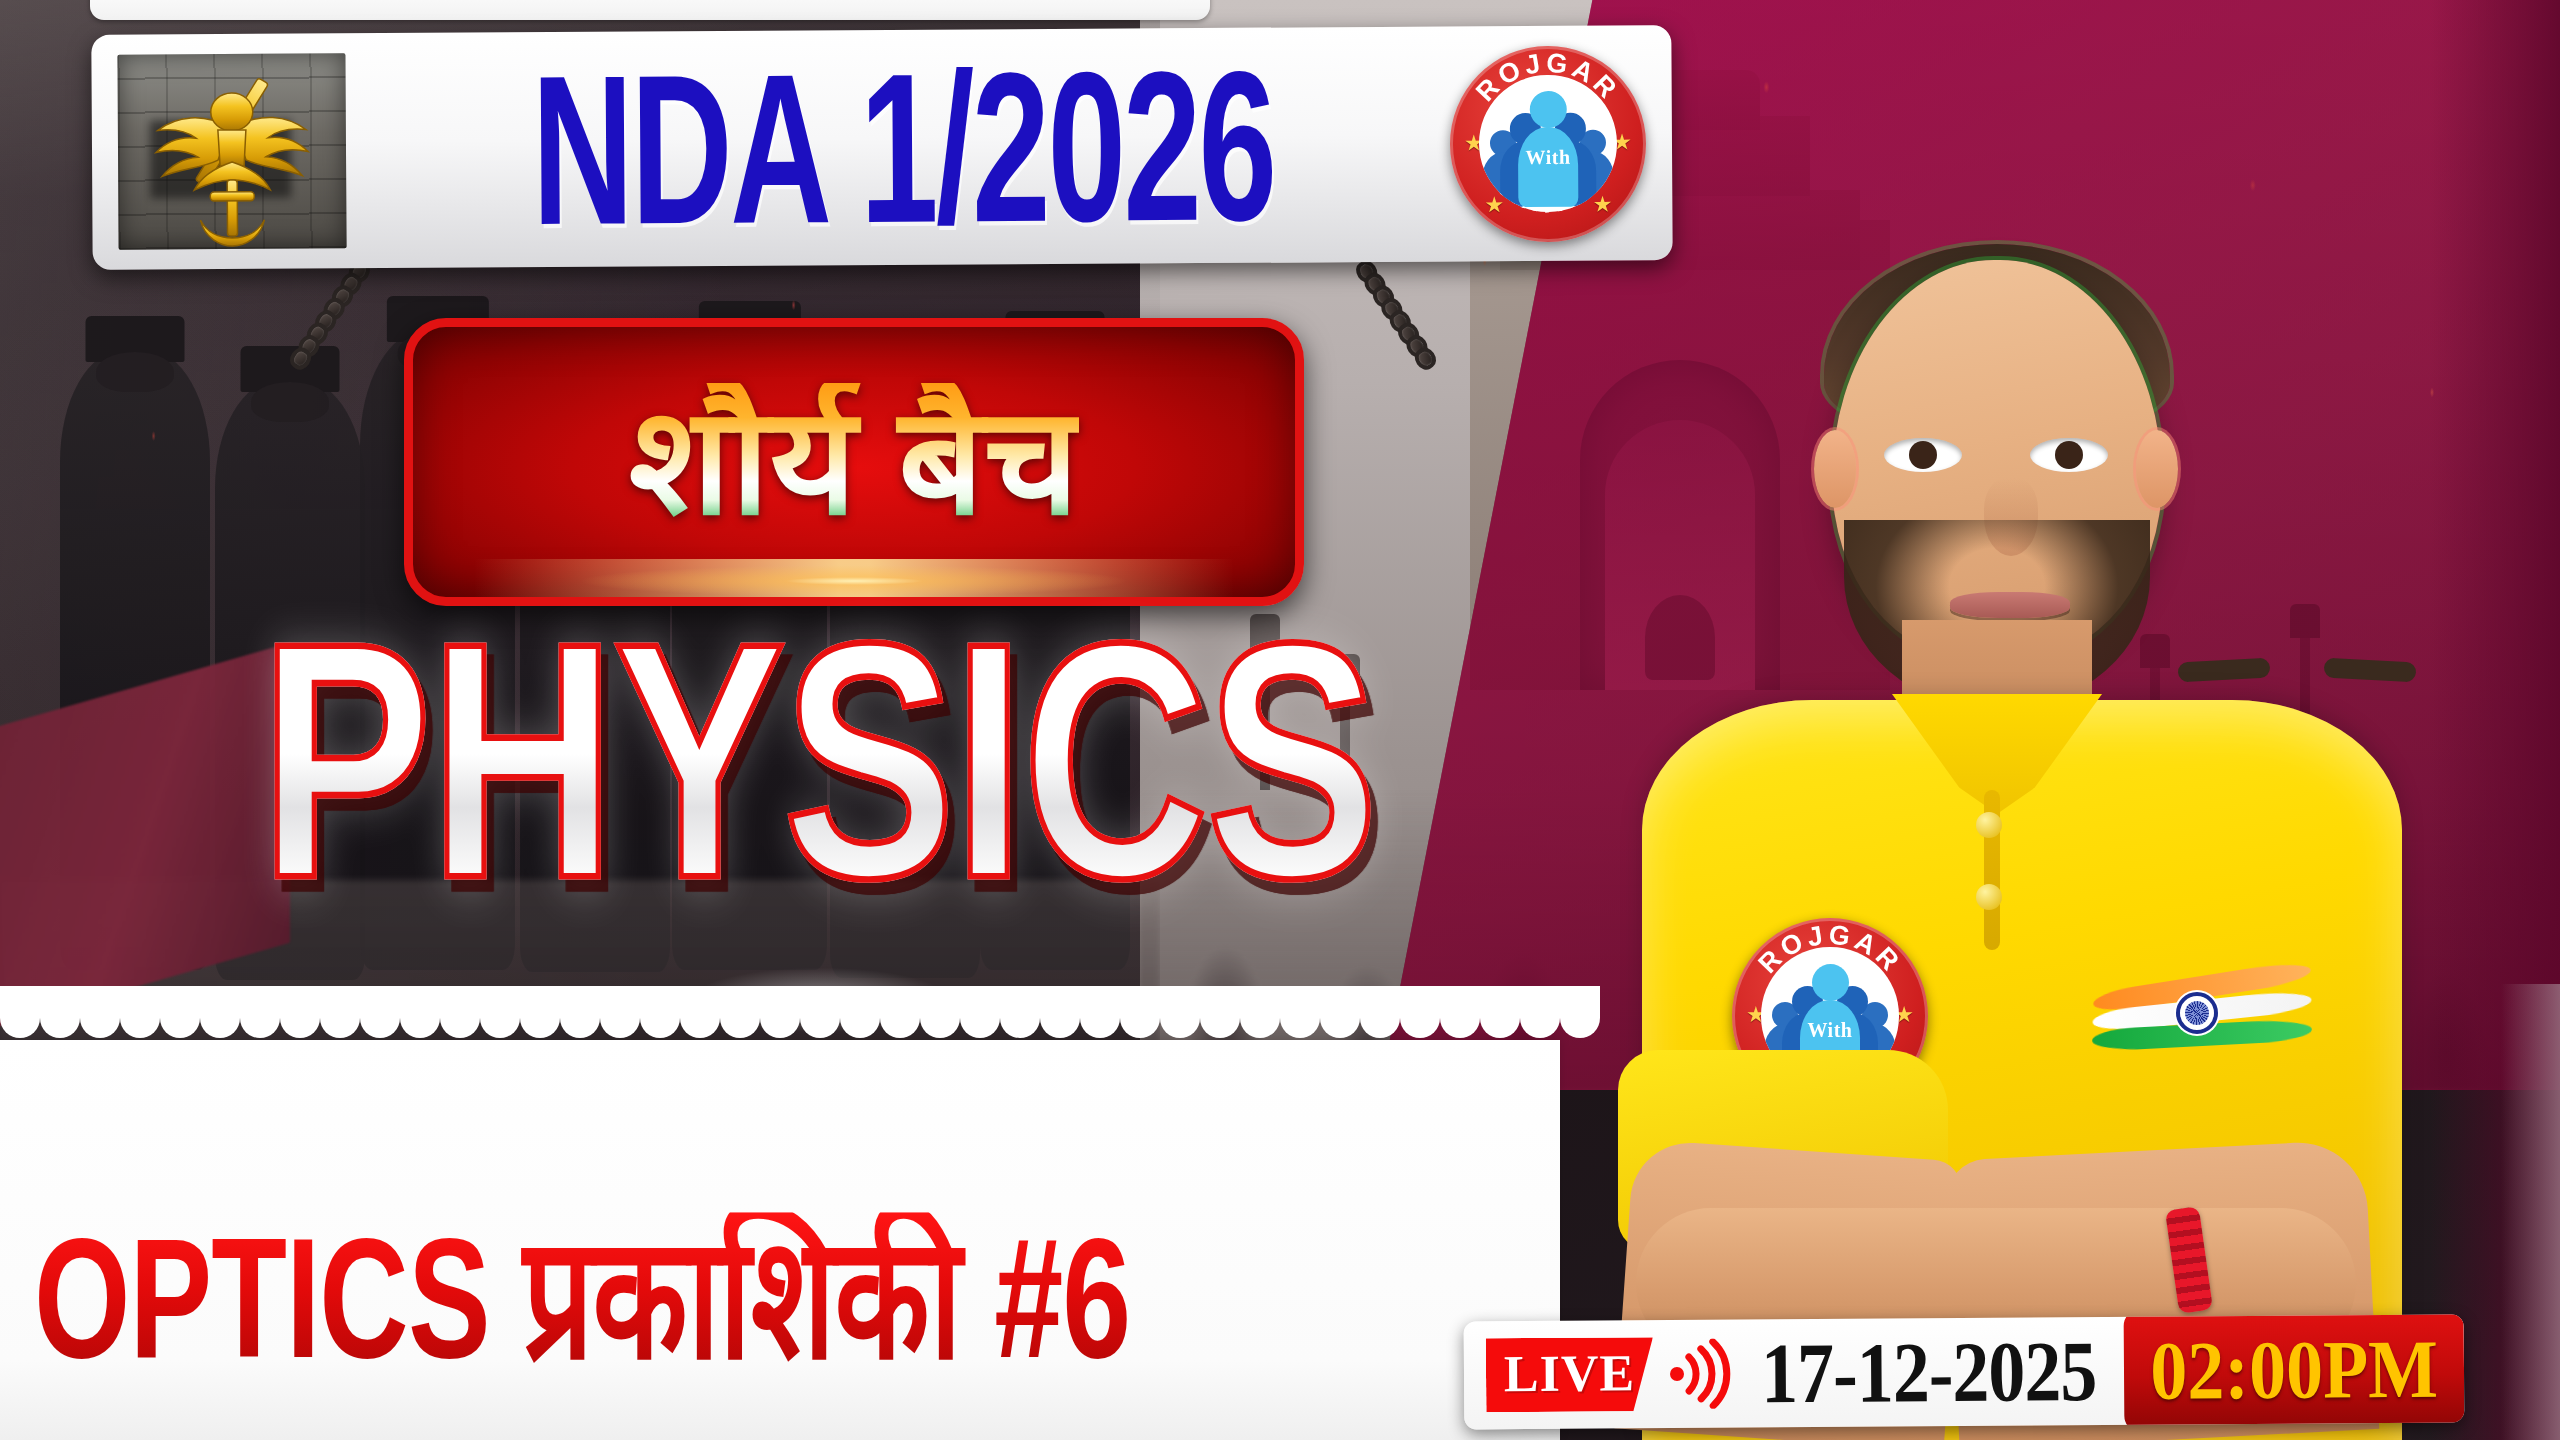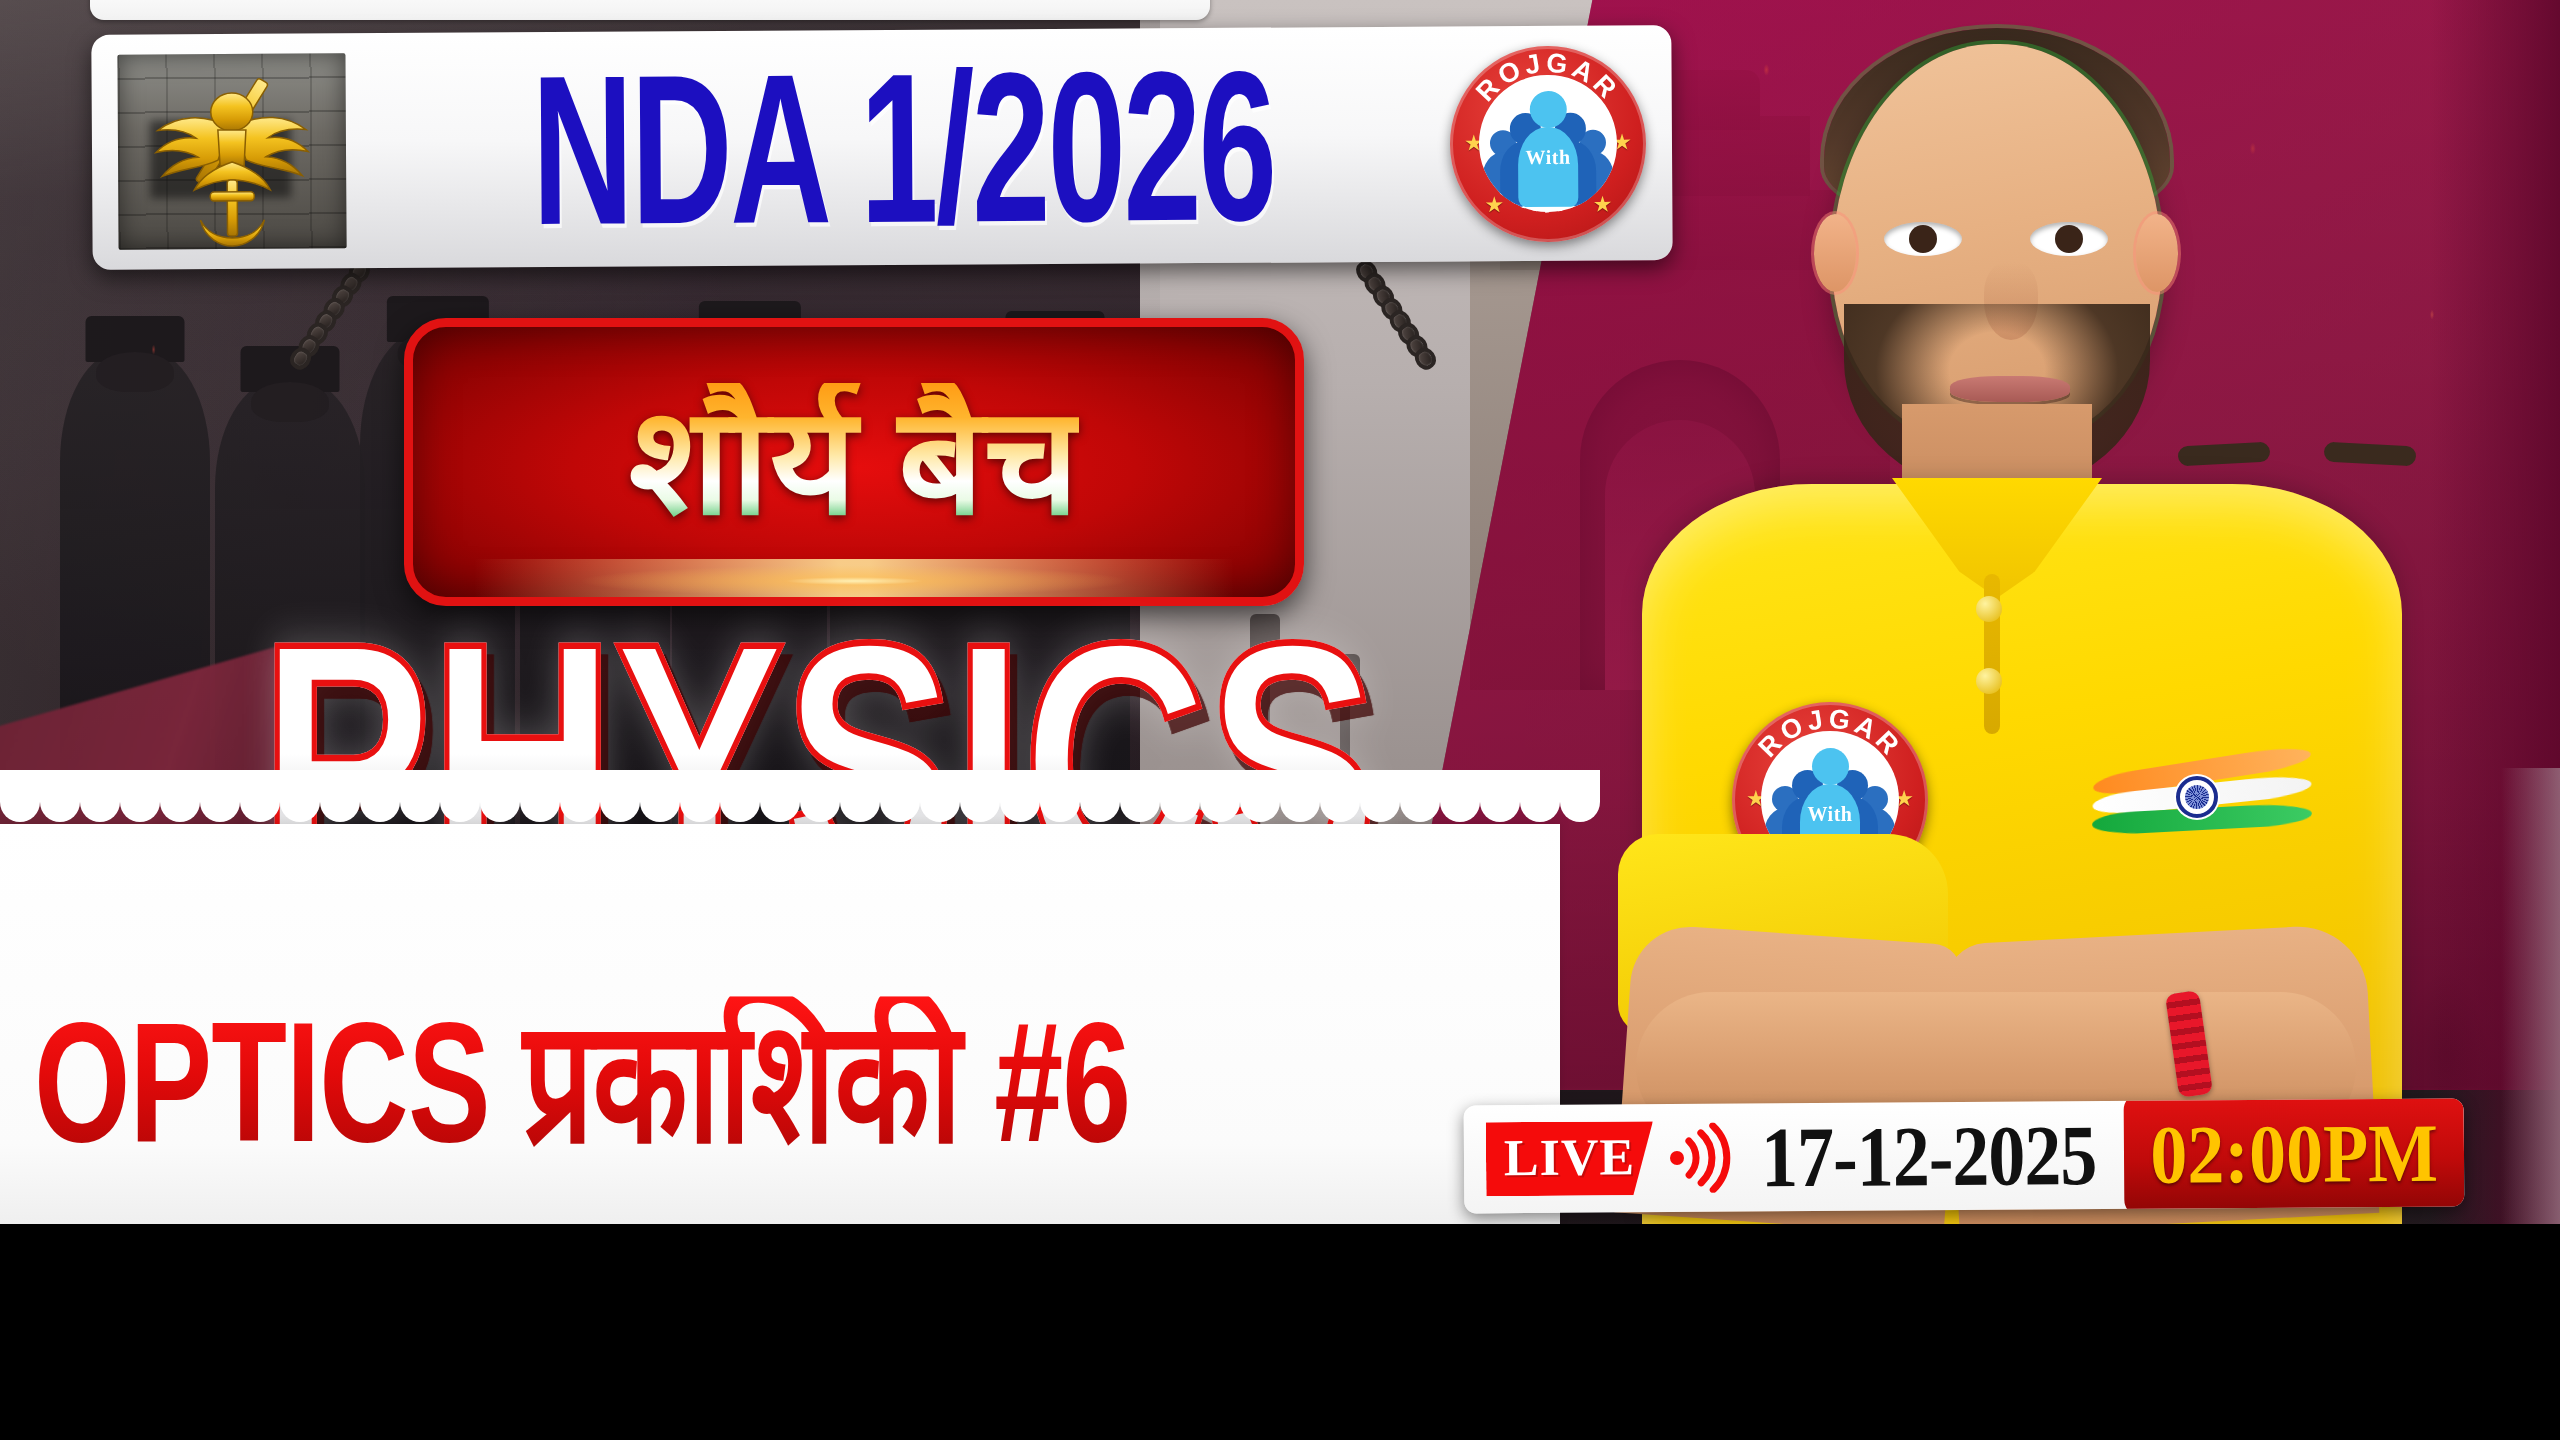--- a/index.html
+++ b/index.html
@@ -1,21 +1,21 @@
 <!DOCTYPE html>
 <html><head>
 <meta charset="utf-8">
 <style>
   * { margin:0; padding:0; box-sizing:border-box; }
   html,body { background:#000; }
   body { font-family:"Liberation Sans", sans-serif; }
 
   #thumb {
     position:relative;
-    width:2560px; height:1224px;
+    width:2560px; height:1440px;
     overflow:hidden;
     background:#a21caf;
   }
 
   
   .bg-base{
     position:absolute; inset:0;
     background:
       radial-gradient(ellipse 60% 50% at 38% 38%, rgba(92,74,84,.55) 0%, rgba(30,22,28,0) 70%),
       linear-gradient(160deg,#3a2f36 0%,#241a20 28%,#1b1317 60%,#241b20 100%);

